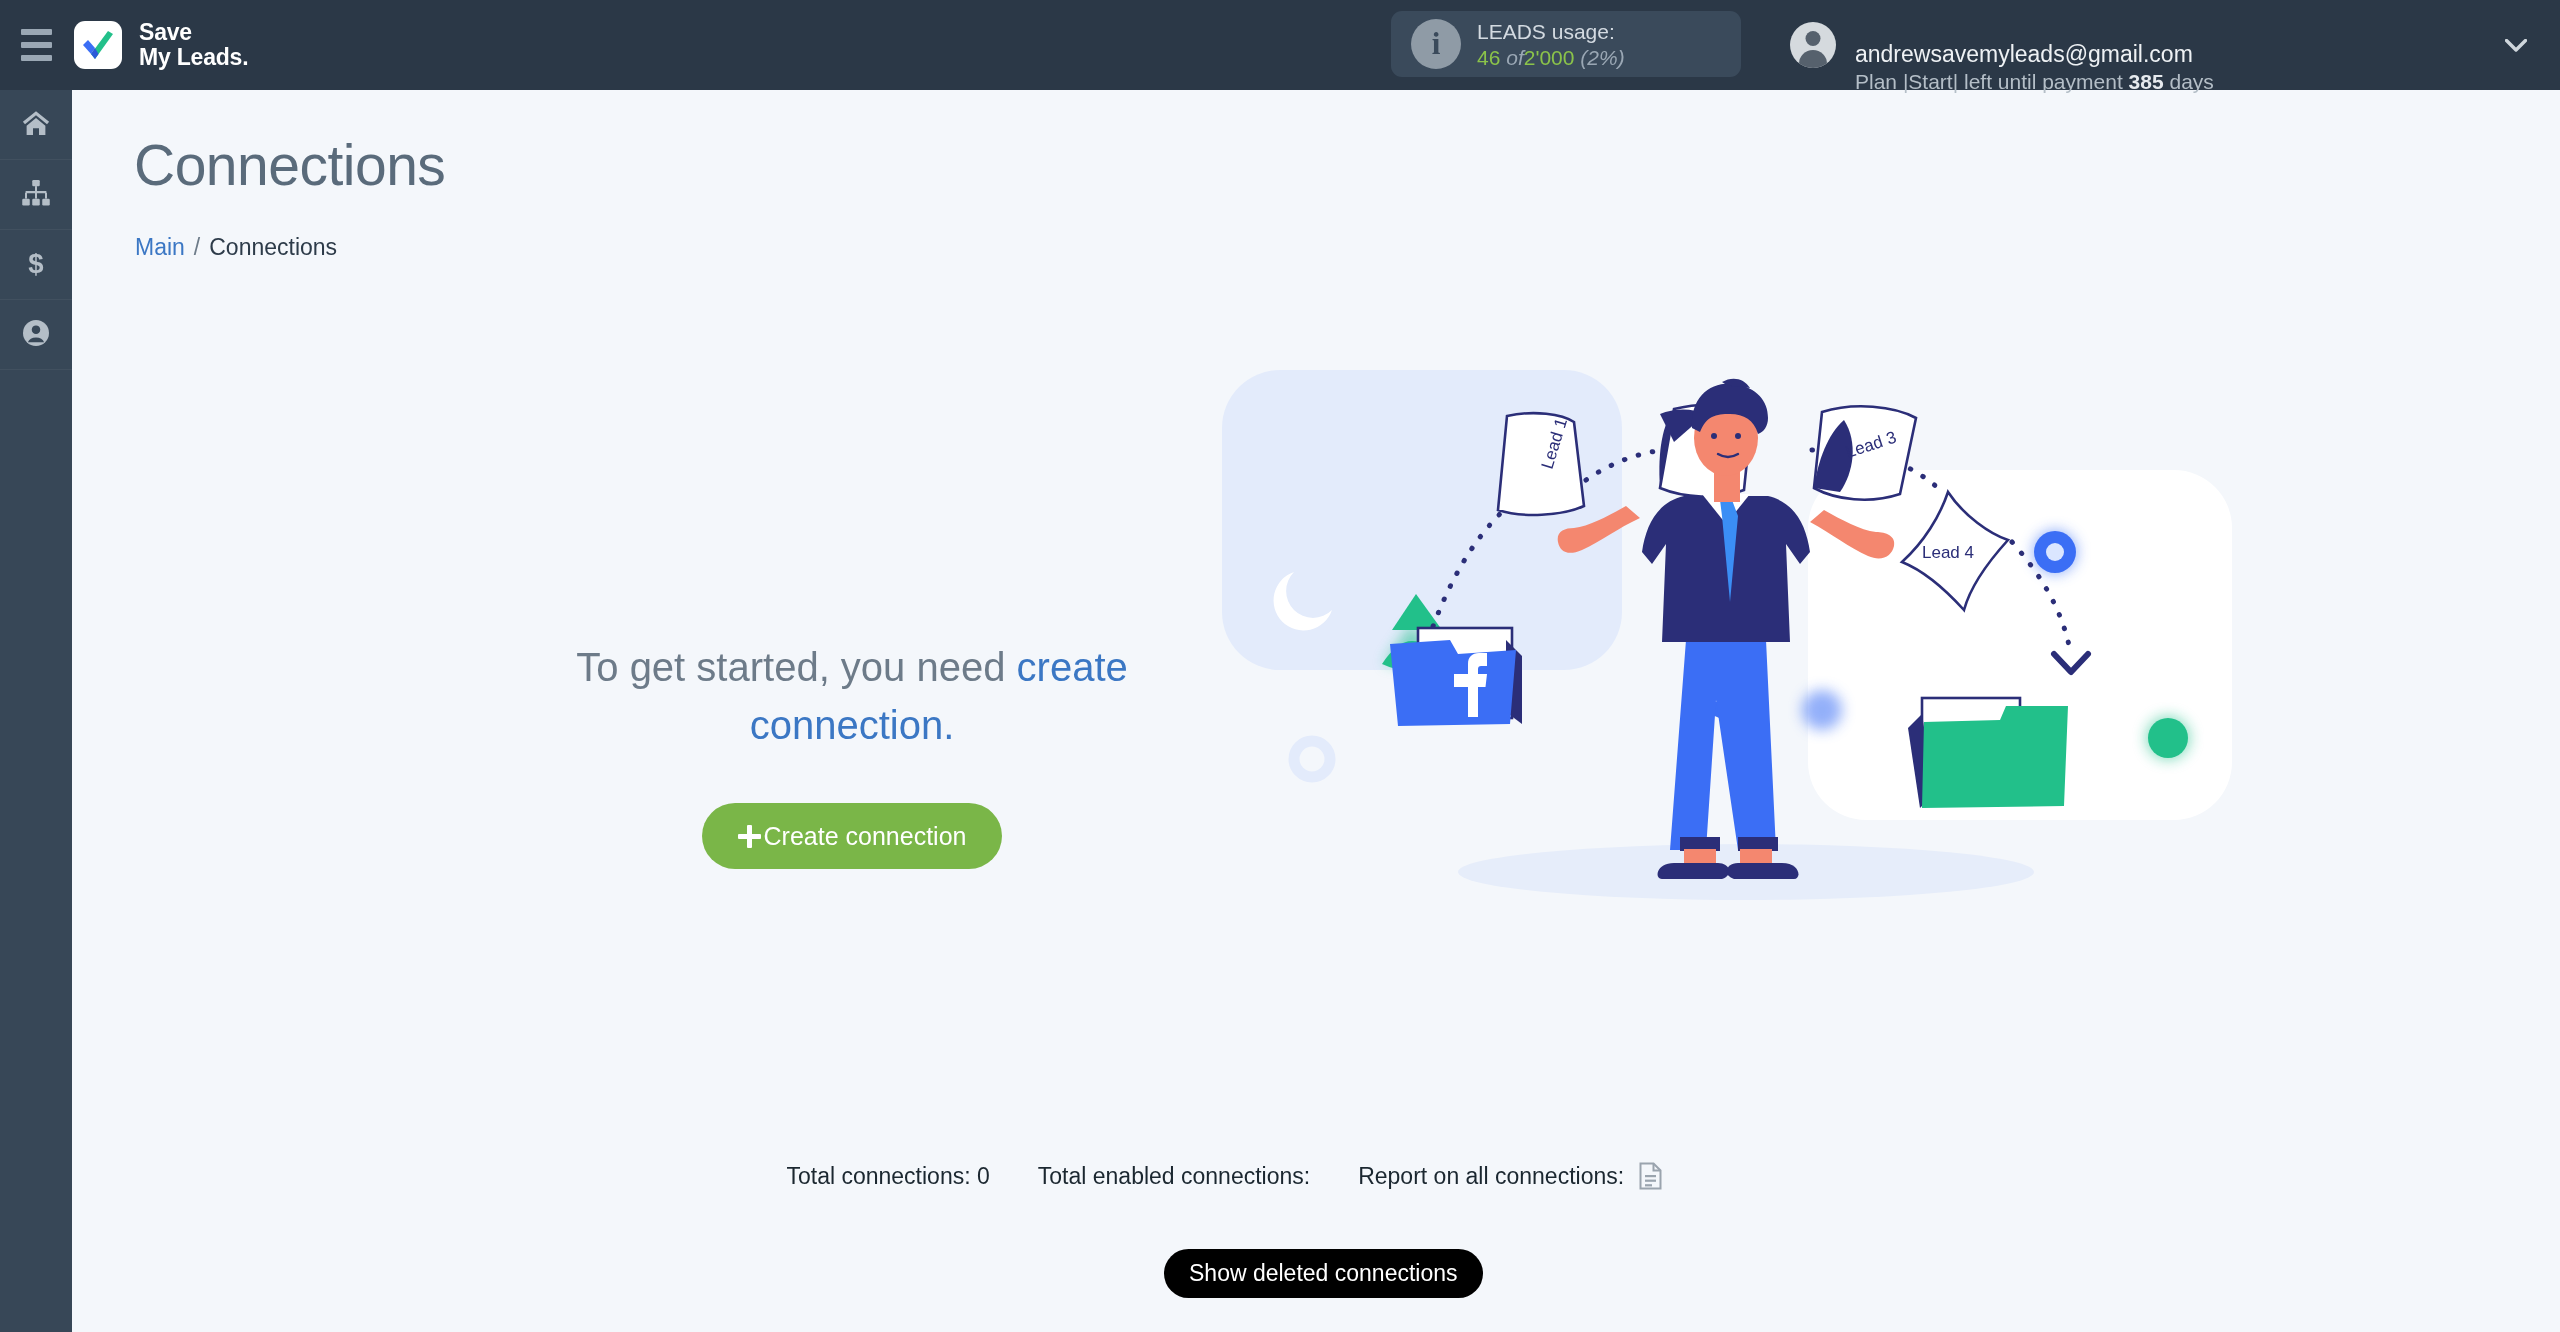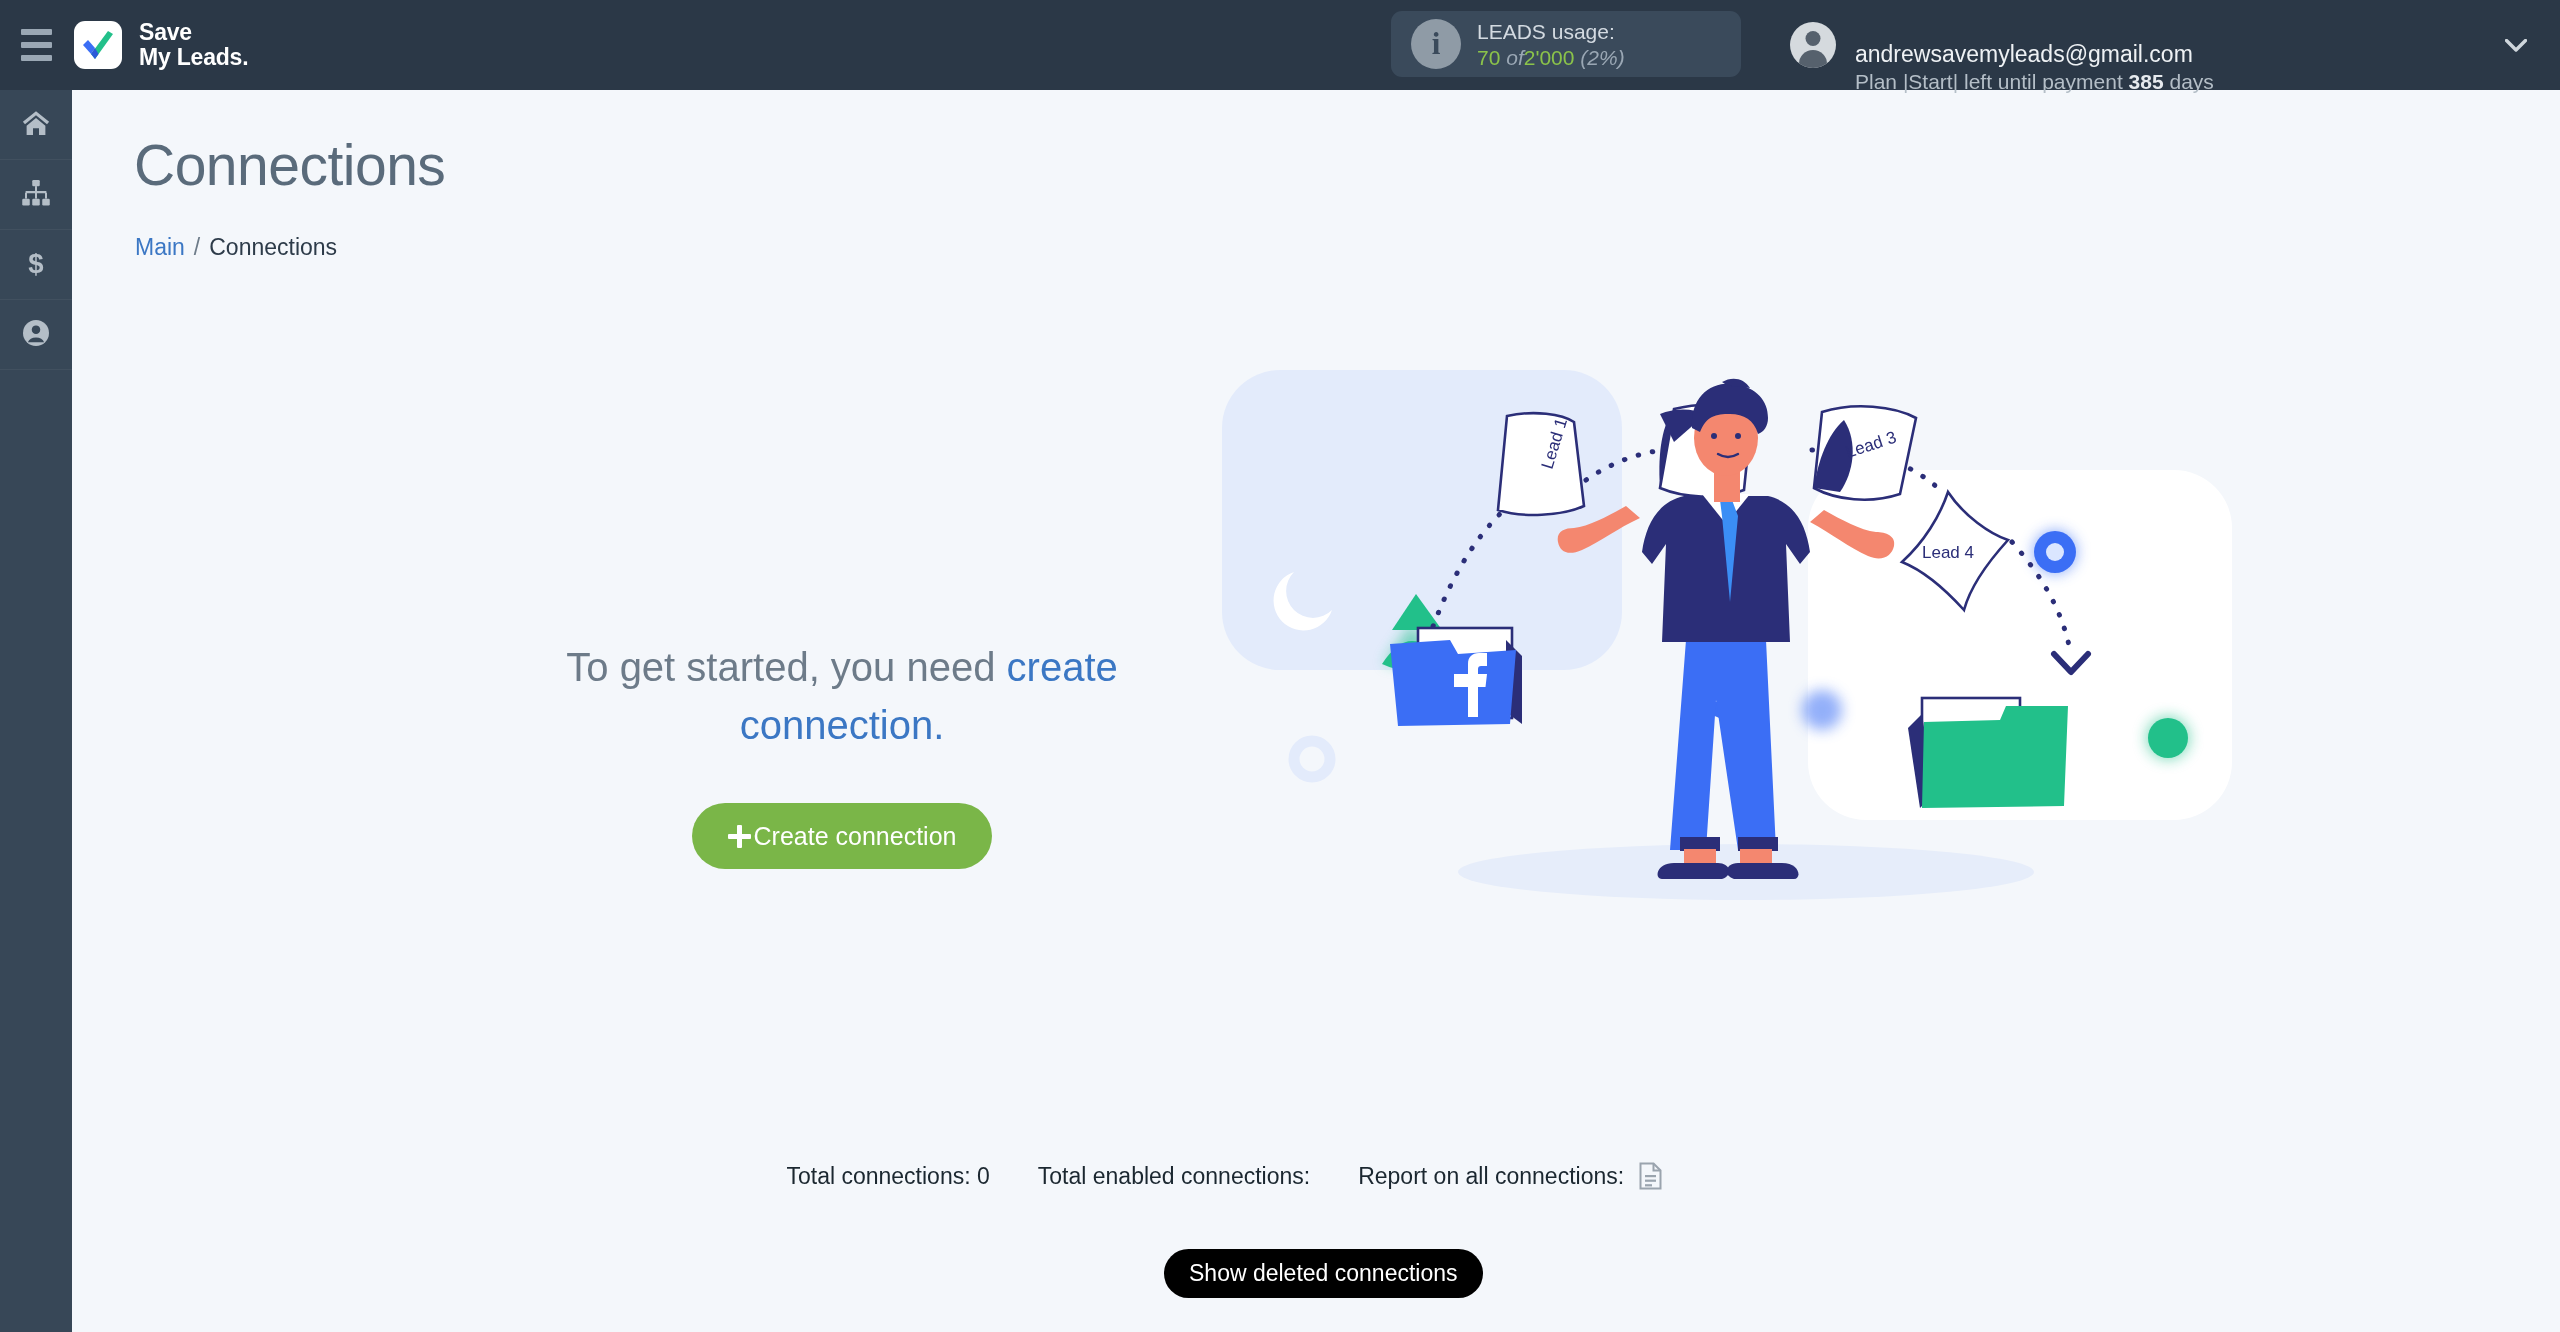--- a/index.html
+++ b/index.html
@@ -112,21 +112,21 @@
   }
   .breadcrumb {
     position: absolute; left: 63px; top: 144px;
     font-size: 23px; color: #2d3b49;
   }
   .breadcrumb a { color: #3b77c4; text-decoration: none; cursor: pointer; }
   .breadcrumb .sep { color: #6d7b89; margin: 0 9px; }
 
   
   .cta-block {
-    position: absolute; left: 460px; top: 548px;
+    position: absolute; left: 470px; top: 548px;
     width: 620px; text-align: center;
   }
   .cta-text {
     font-size: 40px; line-height: 58px; color: #6d7b89; font-weight: 400;
   }
   .cta-text a { color: #3b77c4; text-decoration: none; cursor: pointer; }
   .btn-create {
     margin-top: 49px;
     display: inline-flex; align-items: center; justify-content: center;
     gap: 3px;
@@ -194,21 +194,21 @@
       <div>Save</div>
       <div>My Leads.</div>
     </div>
   </div>
 
   <div class="usage-pill">
     <div class="info-circle">i</div>
     <div class="usage-lines">
       <div class="usage-title">LEADS usage:</div>
       <div class="usage-val">
-        <span class="num">70</span>
+        <span class="num">46</span>
         <span class="of">of</span><span class="num">2'000</span>
         <span class="pct">(2%)</span>
       </div>
     </div>
   </div>
 
   <div class="account">
     <div class="avatar"></div>
     <div class="acct-lines">
       <div class="acct-email">andrewsavemyleads@gmail.com</div>

